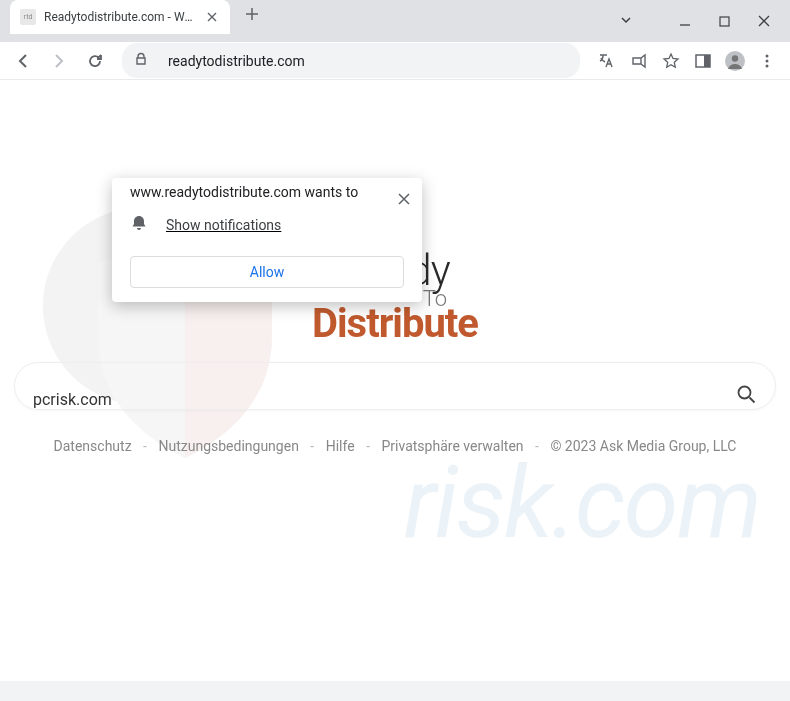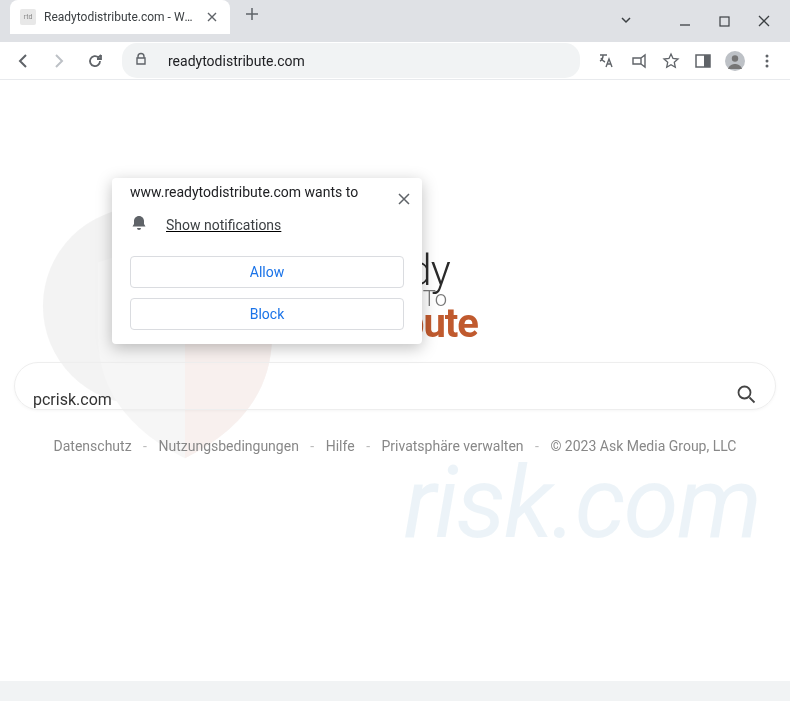--- a/index.html
+++ b/index.html
@@ -213,19 +213,18 @@
     <div class="notif-row">
       <span class="notif-bell">
         <svg width="18" height="18" viewBox="0 0 18 18">
             <path d="M9 2c-3 0-5 2.5-5 5v3l-1.5 2.5h13L14 10V7c0-2.5-2-5-5-5zM7 14a2 2 0 0 0 4 0" fill="#5f6368"></path>
           </svg>
       </span>
       <span class="notif-label">Show notifications</span>
     </div>
     <div class="notif-actions">
       <button class="notif-btn">Allow</button>
-      <button class="notif-btn">Block</button>
     </div>
   </div>
 
 </div>
 
 <div class="bottom-strip"></div>
 
 </body></html>

